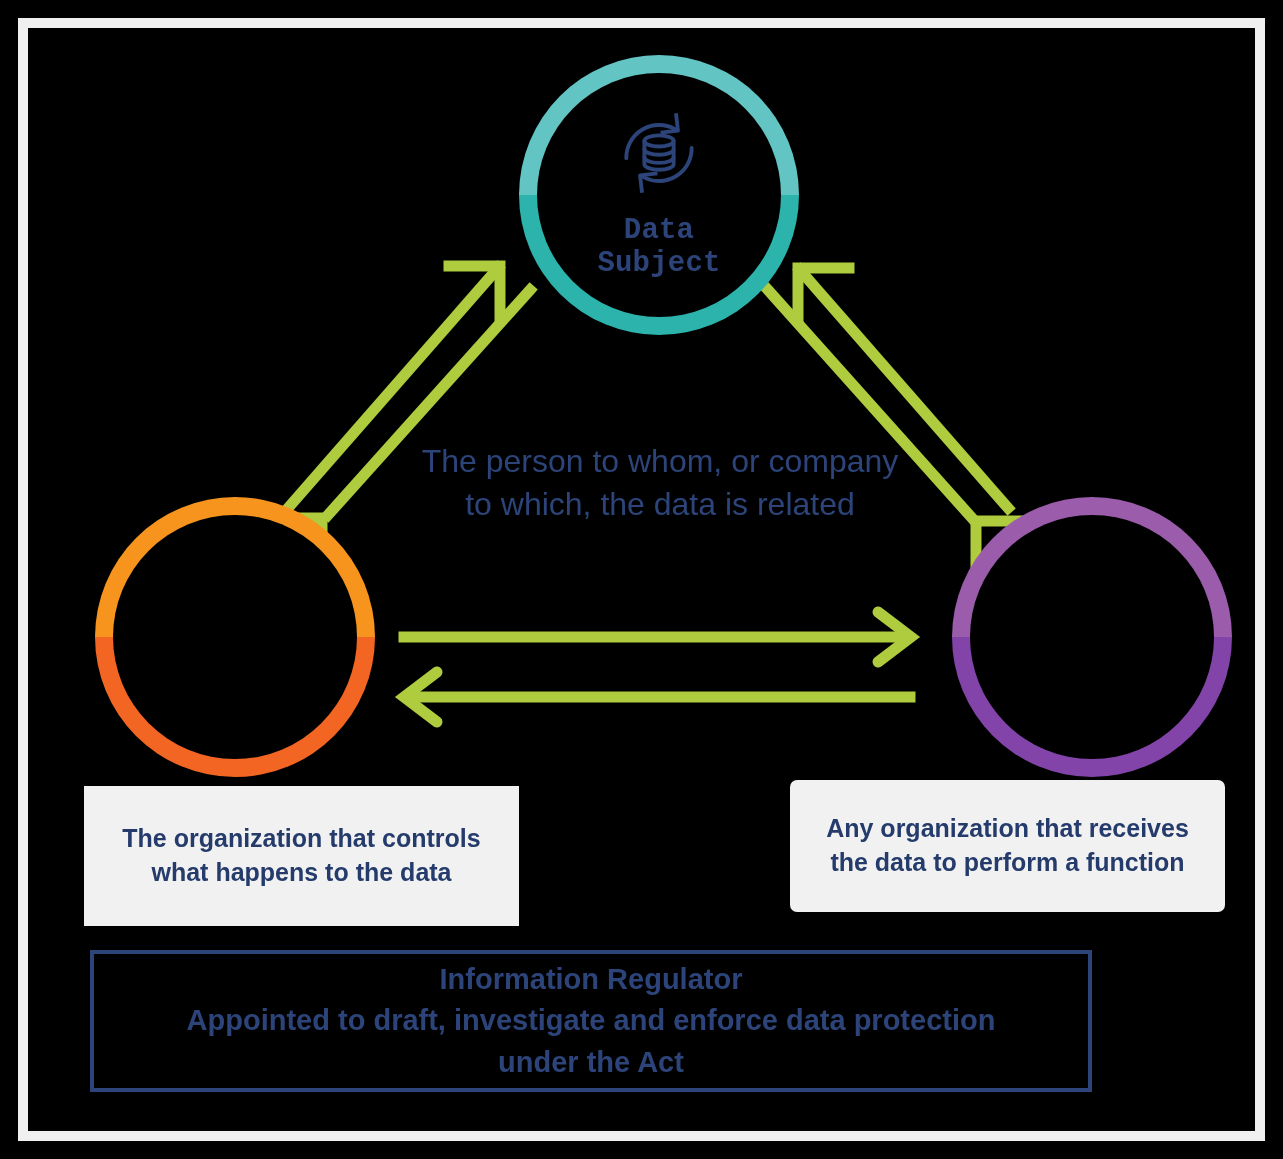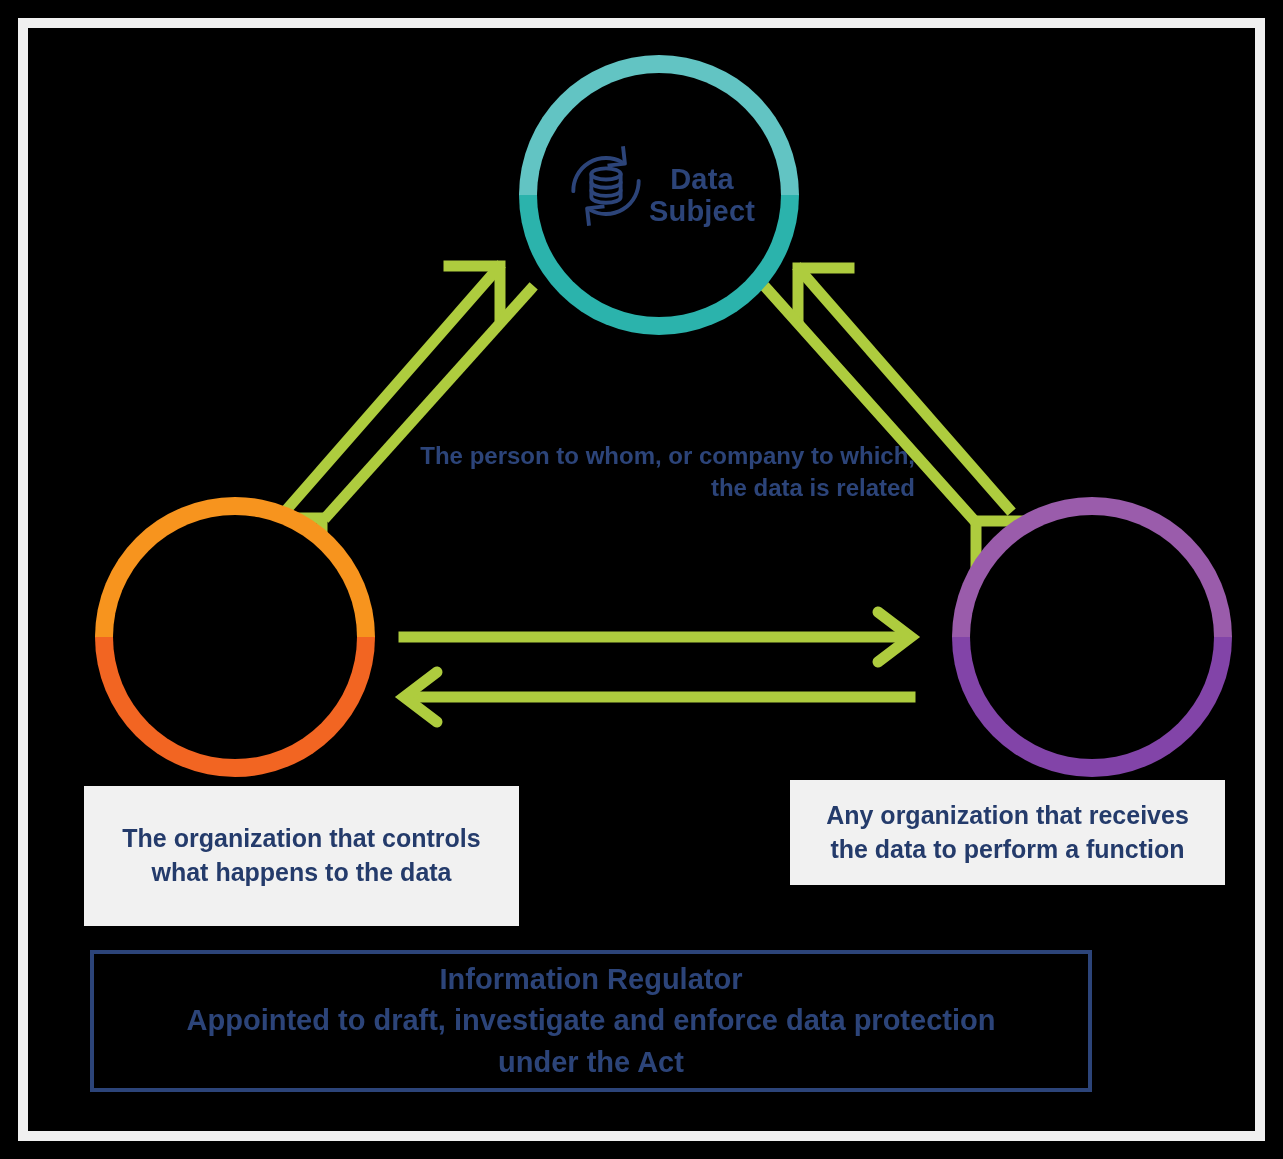--- a/index.html
+++ b/index.html
@@ -63,24 +63,25 @@
   .ring .half.bot { bottom: 0; }
   .ring .hole {
     position: absolute;
     border-radius: 50%;
     background: #000000;
   }
   .node .inner {
     position: relative;
     z-index: 3;
     display: flex;
-    flex-direction: row;
-    align-items: center;
-    justify-content: center;
-    text-align: center;
+    flex-direction: column;
+    align-items: center;
+    justify-content: center;
+    text-align: center;
+    font-family: Liberation Mono, monospace;
   }
   .node .nlabel {
     color: #2c4479;
     font-weight: bold;
     font-size: 29px;
     line-height: 1.12;
     letter-spacing: 0.2px;
     white-space: pre-line;
   }
 
@@ -94,44 +95,44 @@
   #node-operator {
     left: 952px; top: 497px; width: 280px; height: 280px;
   }
 
   
   #center-caption {
     position: absolute;
     left: 405px;
     top: 440px;
     width: 510px;
-    text-align: right;
+    text-align: center;
     color: #2c4479;
-    font-weight: bold;
-    font-size: 24px;
+    font-weight: normal;
+    font-size: 32px;
     line-height: 1.33;
   }
 
   
   .desc-box {
     position: absolute;
     background: #f1f1f1;
     color: #243b6b;
     font-weight: bold;
     font-size: 25px;
     line-height: 1.35;
     display: flex;
     align-items: center;
     justify-content: center;
     text-align: center;
     padding: 10px 28px;
     box-sizing: border-box;
   }
   #desc-left  { left: 84px;  top: 786px; width: 435px; height: 140px; }
-  #desc-right { left: 790px; top: 780px; width: 435px; height: 105px; }
+  #desc-right { left: 790px; top: 780px; width: 435px; height: 132px; border-radius: 7px; }
 
   
   #regulator-box {
     position: absolute;
     left: 90px;
     top: 950px;
     width: 1002px;
     height: 142px;
     border: 4px solid #2c4479;
     box-sizing: border-box;

